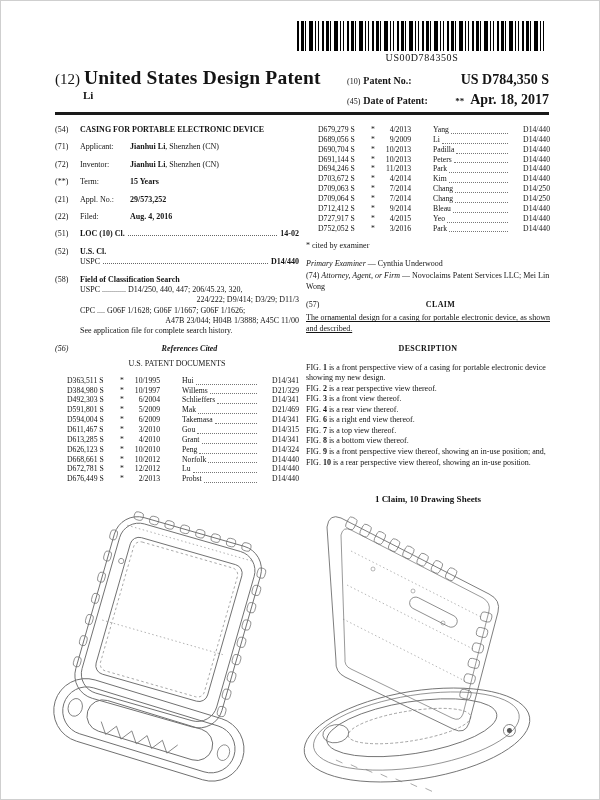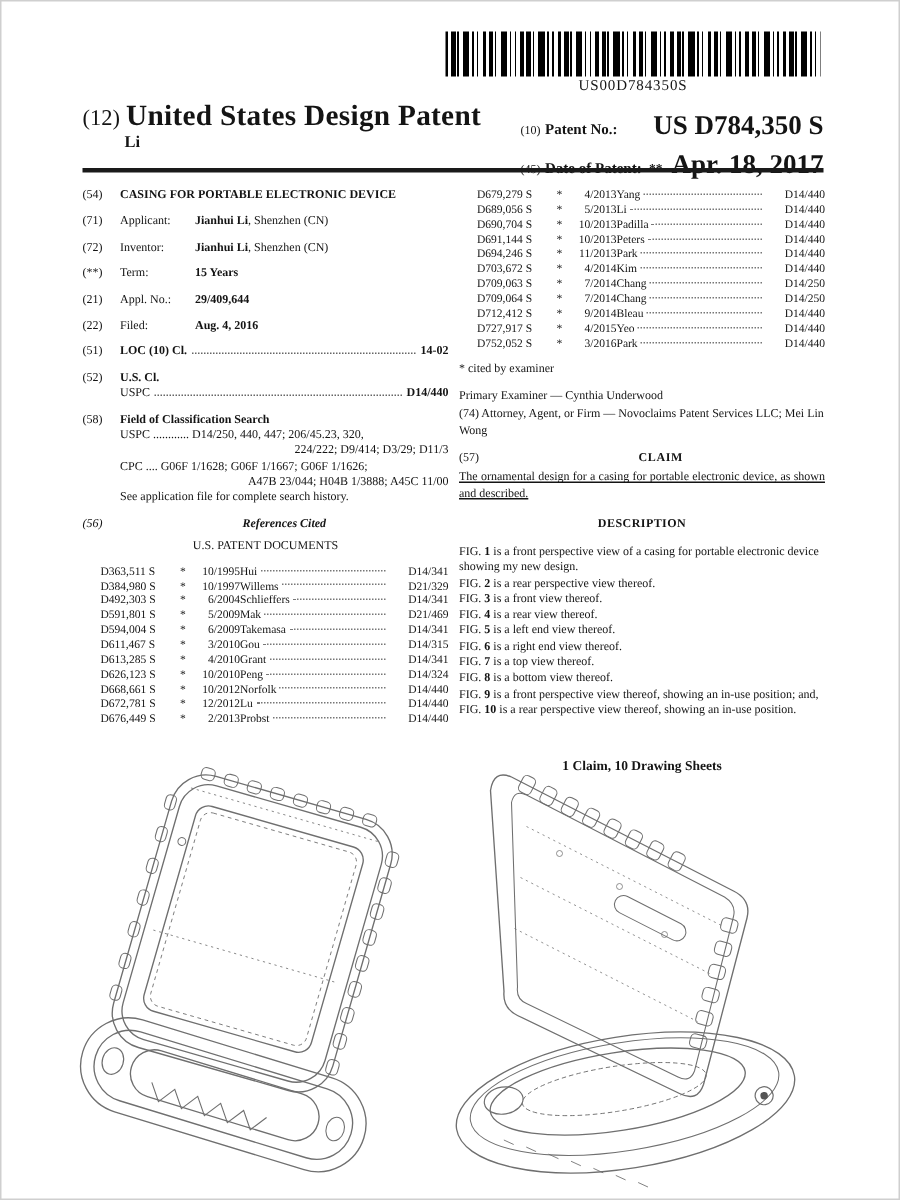--- a/index.html
+++ b/index.html
@@ -1,20 +1,20 @@
 <!DOCTYPE html>
 <html><head>
 <meta charset="utf-8">
 <style>
   html,body{margin:0;padding:0;background:#e9e9e9;}
   .page{position:relative;width:600px;height:800px;background:#fff;margin:0 auto;
         font-family:"Liberation Serif",serif;color:#141414;overflow:hidden;
         border:1px solid #cfcfcf;box-sizing:border-box;}
   .b{font-weight:bold;}
-  .i{}
+  .i{font-style:italic;}
   .center{text-align:center;}
   .ralign{text-align:right;}
   .just{text-align:justify;text-decoration:underline;}
 
   
   .barcode-wrap{position:absolute;left:296px;top:20px;width:250px;text-align:center;}
   .barcode{height:30px;width:250px;
     background:repeating-linear-gradient(90deg,
       #000 0 2px,#fff 2px 4px,#000 4px 7px,#fff 7px 8px,#000 8px 9px,#fff 9px 12px,
       #000 12px 16px,#fff 16px 18px,#000 18px 19px,#fff 19px 21px,#000 21px 22px,#fff 22px 25px);}
@@ -26,41 +26,41 @@
   .title-row{white-space:nowrap;}
   .hl-code{font-size:15px;}
   .main-title{font-size:19.5px;font-weight:bold;letter-spacing:.2px;}
   .h-surname{font-weight:bold;font-size:11px;margin-left:28px;margin-top:0px;}
   .h-right{flex:1;font-size:10px;padding-top:3px;}
   .hr-row{display:flex;align-items:baseline;line-height:1.45;}
   .hr-code{font-size:8px;margin-right:3px;}
   .hr-label{font-weight:bold;}
   .hr-fill{flex:1;}
   .hr-star{font-weight:bold;font-size:9px;margin-right:6px;}
-  .hr-value{font-weight:bold;font-size:18px;}
+  .hr-value{font-weight:bold;font-size:14px;}
   .rule{position:absolute;left:54px;top:111px;width:494px;height:3px;background:#1a1a1a;}
 
   
   .col{position:absolute;top:124px;width:244px;font-size:8px;line-height:1.3;}
   .col-left{left:54px;}
   .col-right{left:305px;}
 
   .sec{display:grid;grid-template-columns:25px 1fr;margin-bottom:7px;}
   .scode{font-size:8px;}
   .stext{min-width:0;}
   .kv-label{display:inline-block;width:50px;}
   .leader-row{display:flex;align-items:baseline;}
   .lead{flex:1;border-bottom:1px dotted #666;margin:0 3px 1px 3px;min-width:8px;}
 
   .refs-title{margin-bottom:5px;font-style:italic;}
   .refs-sub{font-size:8px;margin:2px 0 6px 0;}
-  .refrow{display:flex;align-items:center;font-size:7.7px;line-height:1.28;padding-left:12px;}
+  .refrow{display:flex;align-items:flex-end;font-size:7.7px;line-height:1.28;padding-left:12px;}
   .r-no{width:50px;white-space:nowrap;}
   .r-star{width:10px;text-align:center;}
-  .r-date{width:33px;text-align:right;margin-right:0;white-space:nowrap;font-family:Liberation Serif, serif;}
+  .r-date{width:33px;text-align:right;margin-right:22px;white-space:nowrap;font-family:Liberation Serif, serif;}
   .r-name{white-space:nowrap;}
   .r-lead{flex:1;border-bottom:1px dotted #777;margin:0 2px 1px 2px;min-width:6px;}
   .r-cls{width:40px;text-align:right;white-space:nowrap;}
 
   .note-line{margin:8px 0 7px 0;}
   .exam-line{margin-bottom:2px;}
   .atty{margin-bottom:8px;}
   .claim-head{margin:6px 0 3px 0;}
   .claim-title{letter-spacing:.4px;}
   .desc-title{margin:10px 0 8px 0;letter-spacing:.3px;}
@@ -134,21 +134,21 @@
     <div class="sec">
       <span class="scode">(**)</span>
       <div class="stext">
         <span class="kv-label">Term:</span><b>15 Years</b>
       </div>
     </div>
 
     <div class="sec">
       <span class="scode">(21)</span>
       <div class="stext">
-        <span class="kv-label">Appl. No.:</span><b>29/409,644</b>
+        <span class="kv-label">Appl. No.:</span><b>29/573,252</b>
       </div>
     </div>
 
     <div class="sec">
       <span class="scode">(22)</span>
       <div class="stext">
         <span class="kv-label">Filed:</span><b>Aug. 4, 2016</b>
       </div>
     </div>
 
@@ -303,21 +303,21 @@
           <span class="r-star">*</span>
           <span class="r-date">4/2013</span>
           <span class="r-name">Yang</span>
           <span class="r-lead"></span>
           <span class="r-cls">D14/440</span>
         </div>
 
         <div class="refrow">
           <span class="r-no">D689,056 S</span>
           <span class="r-star">*</span>
-          <span class="r-date">5/2013</span>
+          <span class="r-date">9/2009</span>
           <span class="r-name">Li</span>
           <span class="r-lead"></span>
           <span class="r-cls">D14/440</span>
         </div>
 
         <div class="refrow">
           <span class="r-no">D690,704 S</span>
           <span class="r-star">*</span>
           <span class="r-date">10/2013</span>
           <span class="r-name">Padilla</span>
@@ -424,21 +424,20 @@
     <div>
 
         <div class="fig-line"><span>FIG.</span> <span class="fignum">1</span> <span>is a front perspective view of a casing for portable electronic device showing my new design.</span></div>
 
         <div class="fig-line"><span>FIG.</span> <span class="fignum">2</span> <span>is a rear perspective view thereof.</span></div>
 
         <div class="fig-line"><span>FIG.</span> <span class="fignum">3</span> <span>is a front view thereof.</span></div>
 
         <div class="fig-line"><span>FIG.</span> <span class="fignum">4</span> <span>is a rear view thereof.</span></div>
 
-        <div class="fig-line"><span>FIG.</span> <span class="fignum">5</span> <span>is a left end view thereof.</span></div>
 
         <div class="fig-line"><span>FIG.</span> <span class="fignum">6</span> <span>is a right end view thereof.</span></div>
 
         <div class="fig-line"><span>FIG.</span> <span class="fignum">7</span> <span>is a top view thereof.</span></div>
 
         <div class="fig-line"><span>FIG.</span> <span class="fignum">8</span> <span>is a bottom view thereof.</span></div>
 
         <div class="fig-line"><span>FIG.</span> <span class="fignum">9</span> <span>is a front perspective view thereof, showing an in-use position; and,</span></div>
 
         <div class="fig-line"><span>FIG.</span> <span class="fignum">10</span> <span>is a rear perspective view thereof, showing an in-use position.</span></div>

